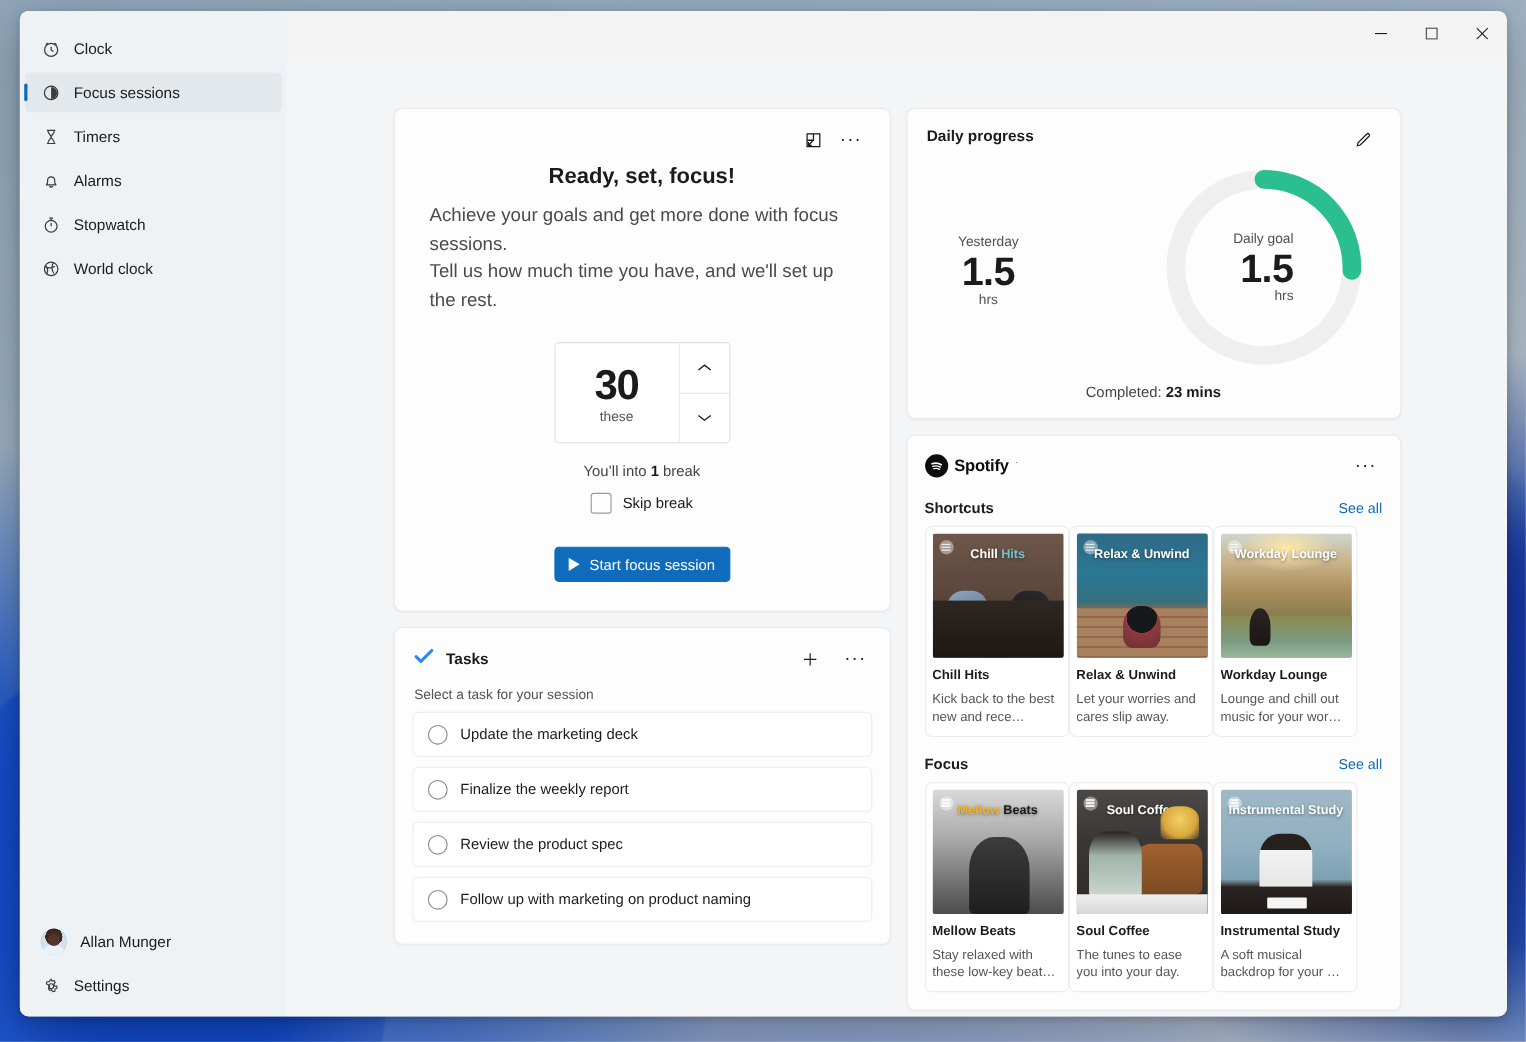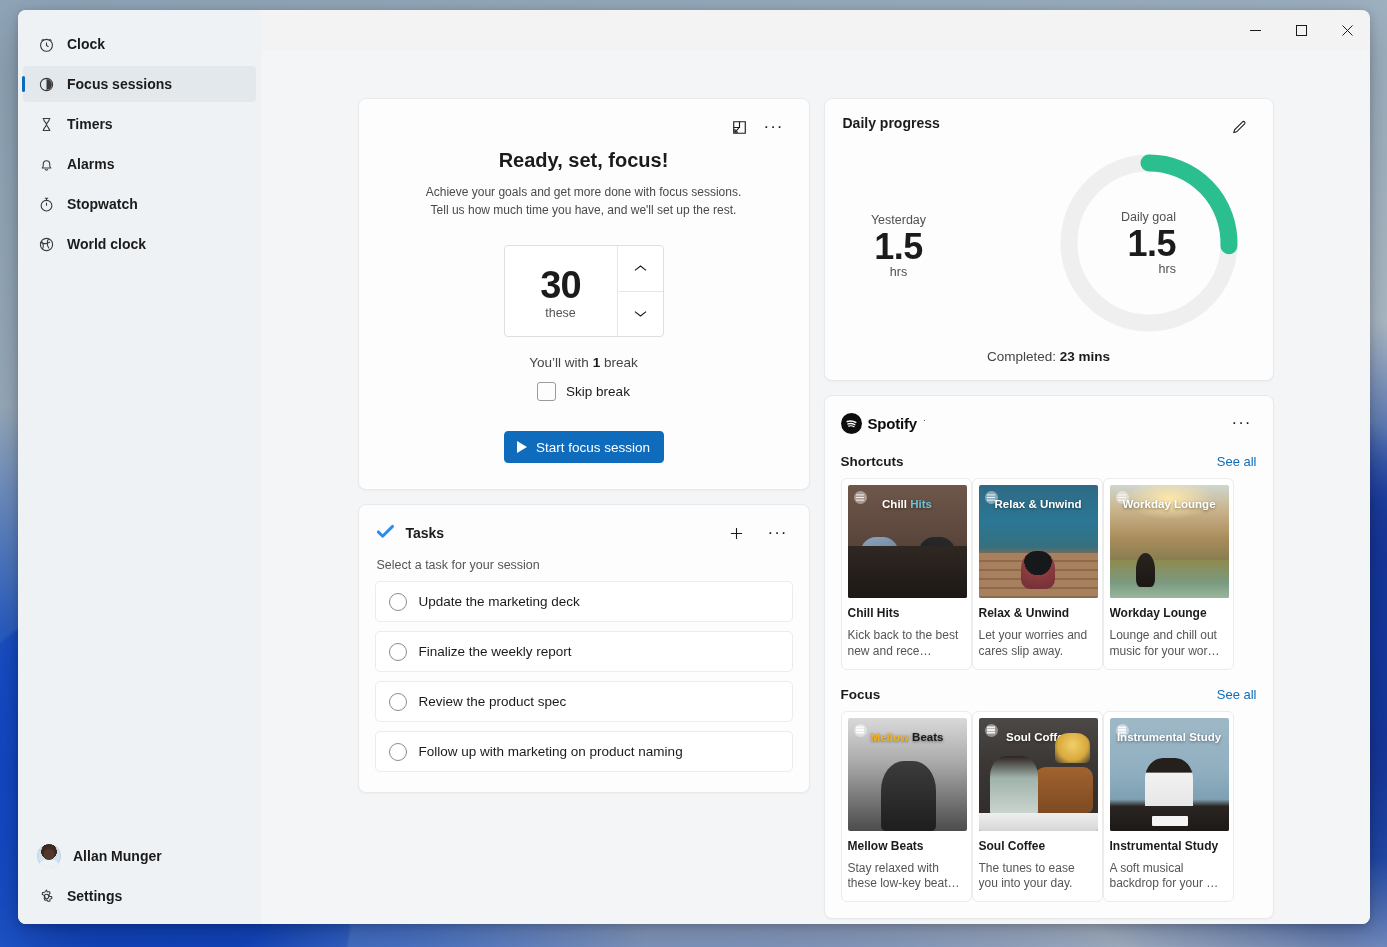--- a/index.html
+++ b/index.html
@@ -82,21 +82,20 @@
   #sidebar {
     width: 243px;
     flex: 0 0 243px;
     background: #eef2f5;
     display: flex;
     flex-direction: column;
     padding: 0 5px 8px 5px;
     position: relative;
     margin-top: -40px;
     padding-top: 10px;
-    font-weight: bold;
   }
   .nav-item {
     height: 36px;
     margin: 2px 0;
     border-radius: 4px;
     display: flex;
     align-items: center;
     gap: 12px;
     padding-left: 14px;
     position: relative;
@@ -183,22 +182,21 @@
   .dots { font-size: 17px; letter-spacing: 1px; line-height: 10px; }
 
   #focus-title {
     text-align: center;
     font-size: 20px;
     font-weight: 600;
     color: #1b1b1b;
     margin-top: 8px;
   }
   #focus-sub {
-    text-align: center;
-    font-size: 12px;
+    font-size: 17px;
     color: #4a4a4a;
     line-height: 1.5;
     margin-top: 11px;
     padding: 0 12px;
   }
   #spinner-wrap { display: flex; justify-content: center; margin-top: 26px; }
   #spinner {
     width: 160px; height: 92px;
     border: 1px solid #dfdfdf;
     border-radius: 4px;
@@ -635,21 +633,21 @@
                 <div class="spin-btn">
                   <svg width="13" height="9" viewBox="0 0 14 9" fill="none" stroke="currentColor" stroke-width="1.3">
                     <path d="M1 2.5 7 7.2l6-4.7"></path>
                   </svg>
                 </div>
               </div>
             </div>
           </div>
 
           <div id="break-line">
-            <span>You’ll with </span><b>1</b><span> break</span>
+            <span>You’ll into </span><b>1</b><span> break</span>
           </div>
 
           <div id="skip-row">
             <span class="chk"></span>
             <span id="skip-label">Skip break</span>
           </div>
 
           <div id="start-btn">
             <span class="play-tri"></span>
             <span>Start focus session</span>

